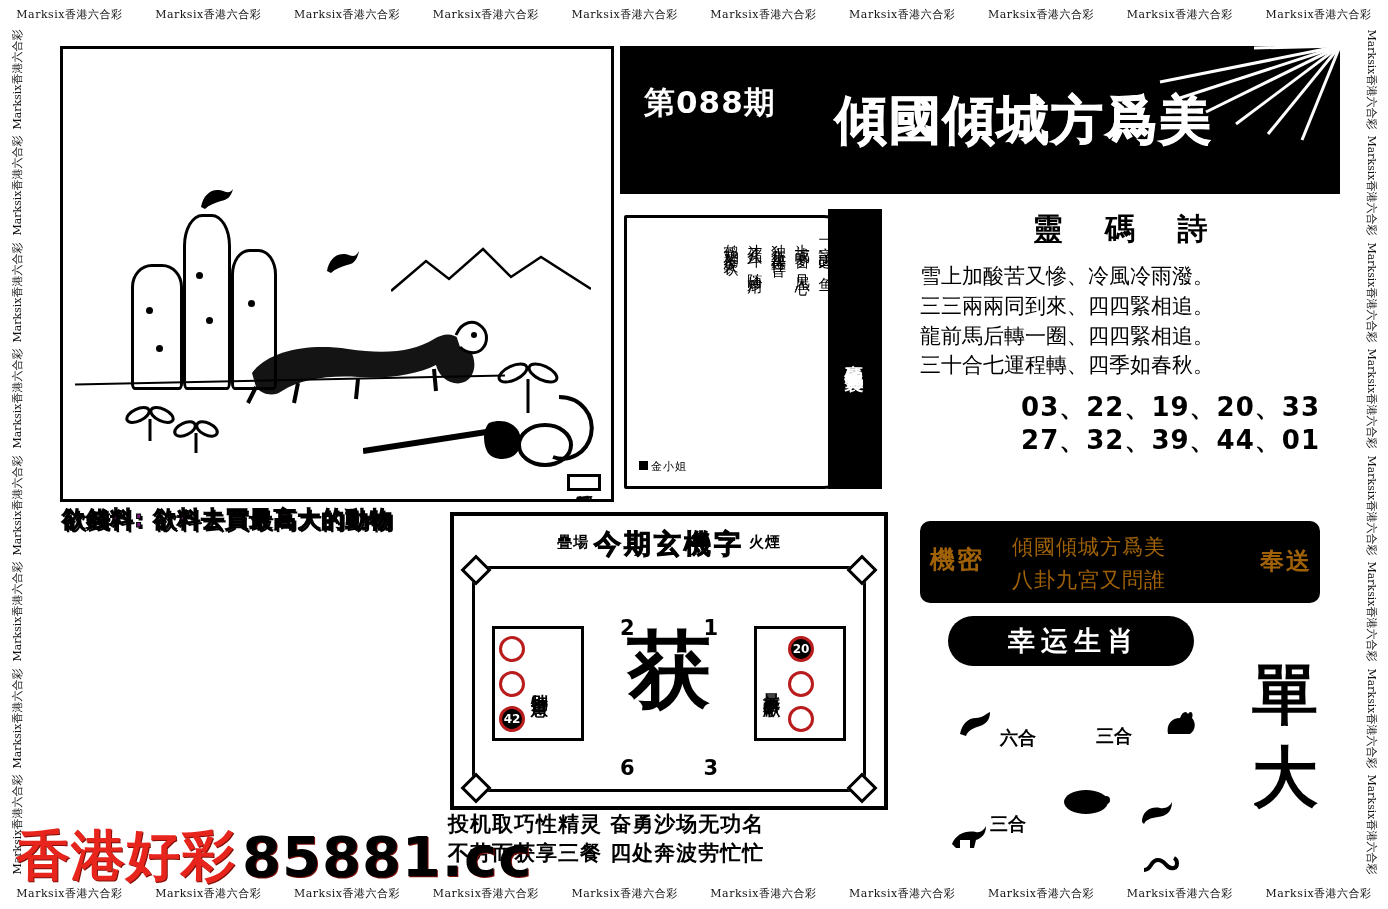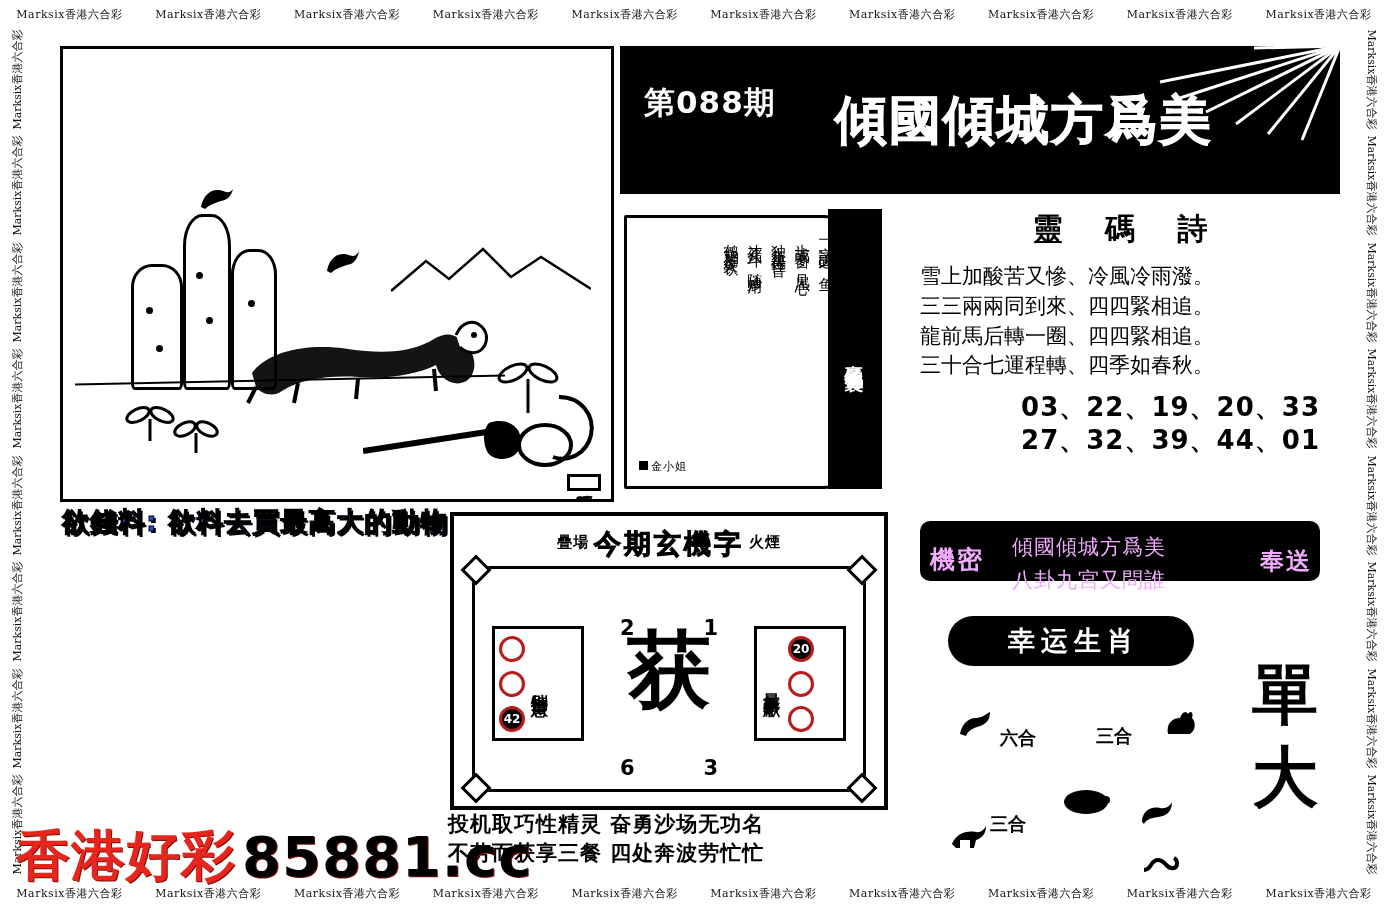--- a/index.html
+++ b/index.html
@@ -143,24 +143,24 @@
   }
 
   
   #picture-caption {
     position: absolute;
     left: 22px;
     top: 470px;
     width: 560px;
     font-family: "DejaVu Sans", sans-serif;
     font-weight: bold;
-    font-size: 27px;
+    font-size: 23px;
     letter-spacing: 1px;
     -webkit-text-stroke: 1px #000;
-    color: #1d4ed8;
+    color: #701a75;
     text-shadow: 2px 2px 0 #000;
     white-space: nowrap;
   }
 
   
   #title-banner {
     position: absolute;
     left: 580px;
     top: 12px;
     width: 700px;
@@ -304,24 +304,24 @@
     letter-spacing: 1px;
     line-height: 1.25;
   }
 
   
   #secret-bar {
     position: absolute;
     left: 880px;
     top: 487px;
     width: 400px;
-    height: 60px;
+    height: 82px;
     background: #000;
     border-radius: 10px;
-    color: #f0abfc;
+    color: #a16207;
   }
   #secret-label {
     position: absolute;
     left: 10px;
     top: 22px;
     font-family: "DejaVu Serif", serif;
     font-weight: bold;
     font-size: 25px;
     letter-spacing: 2px;
   }

